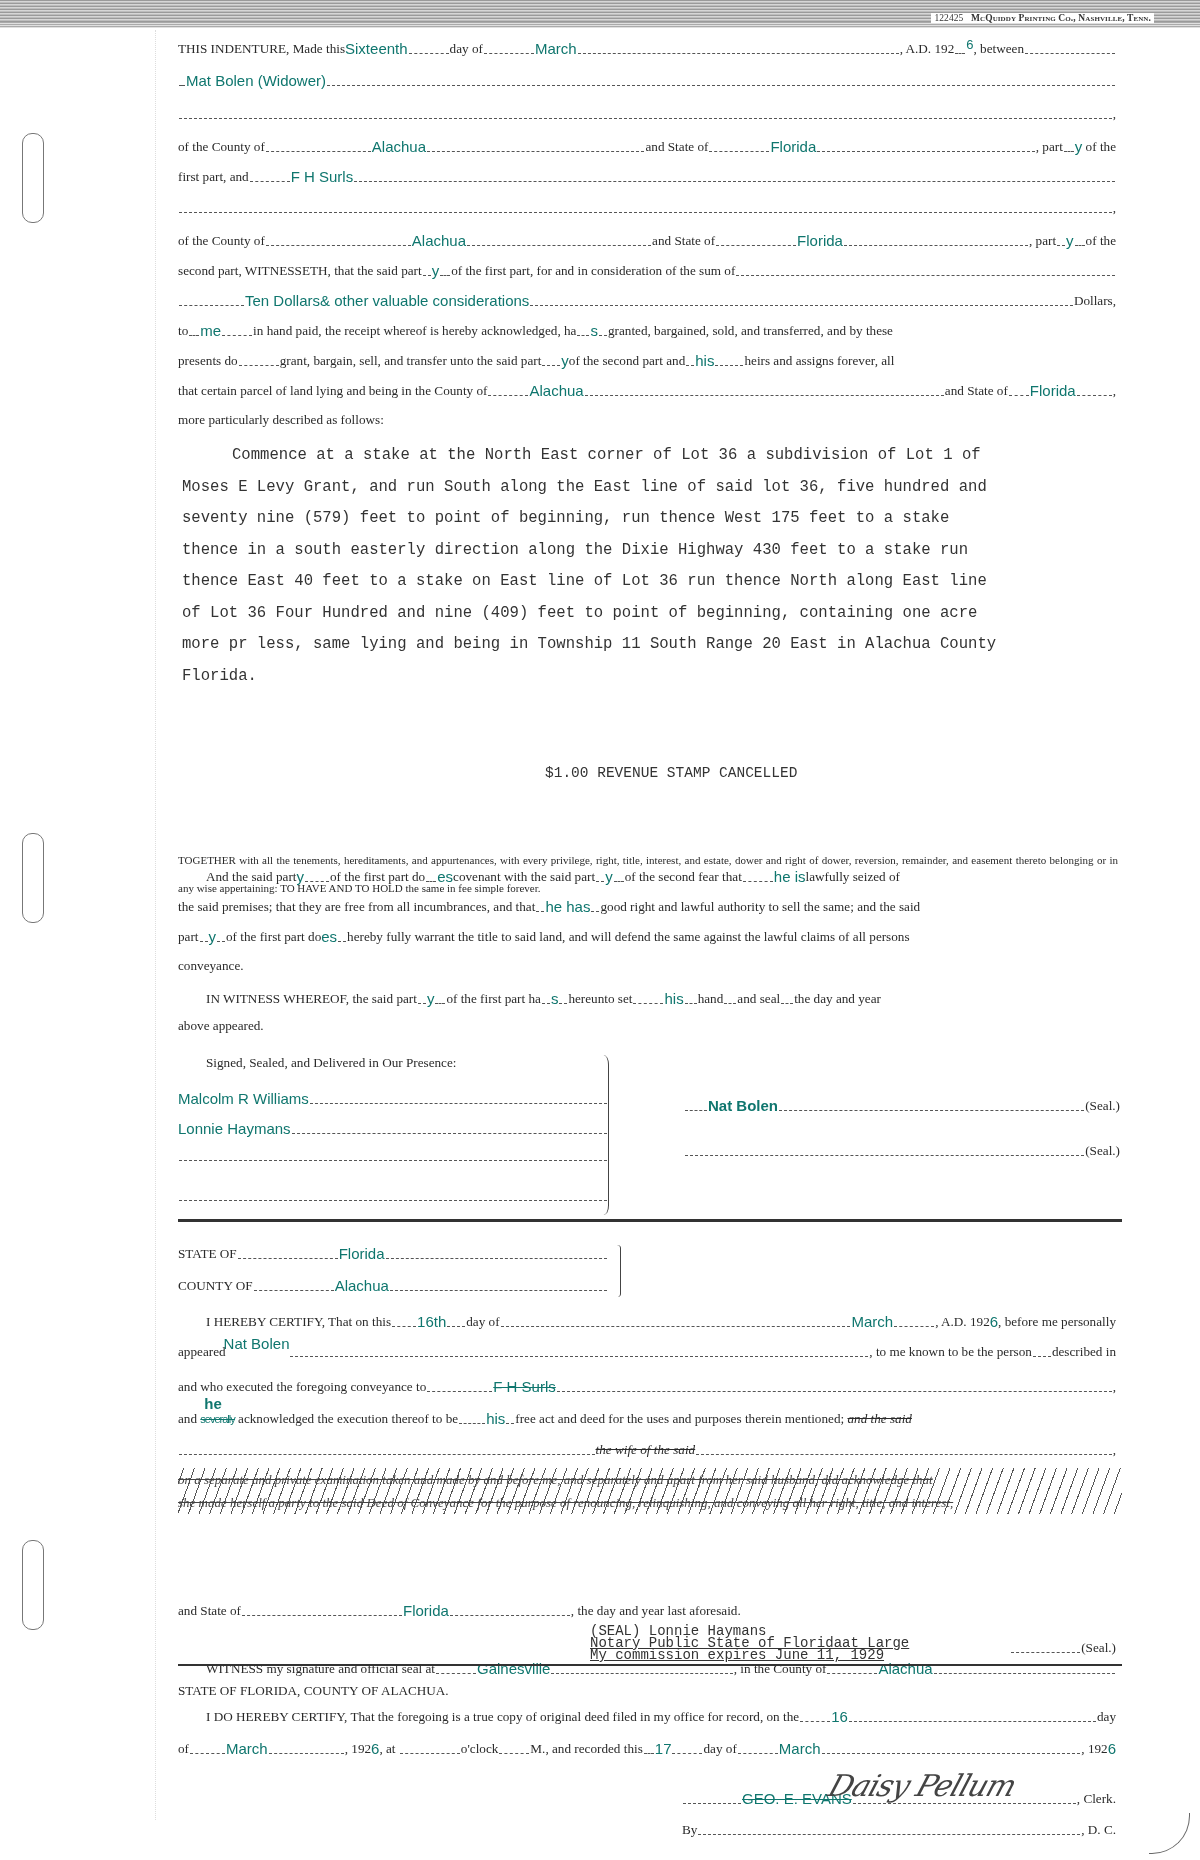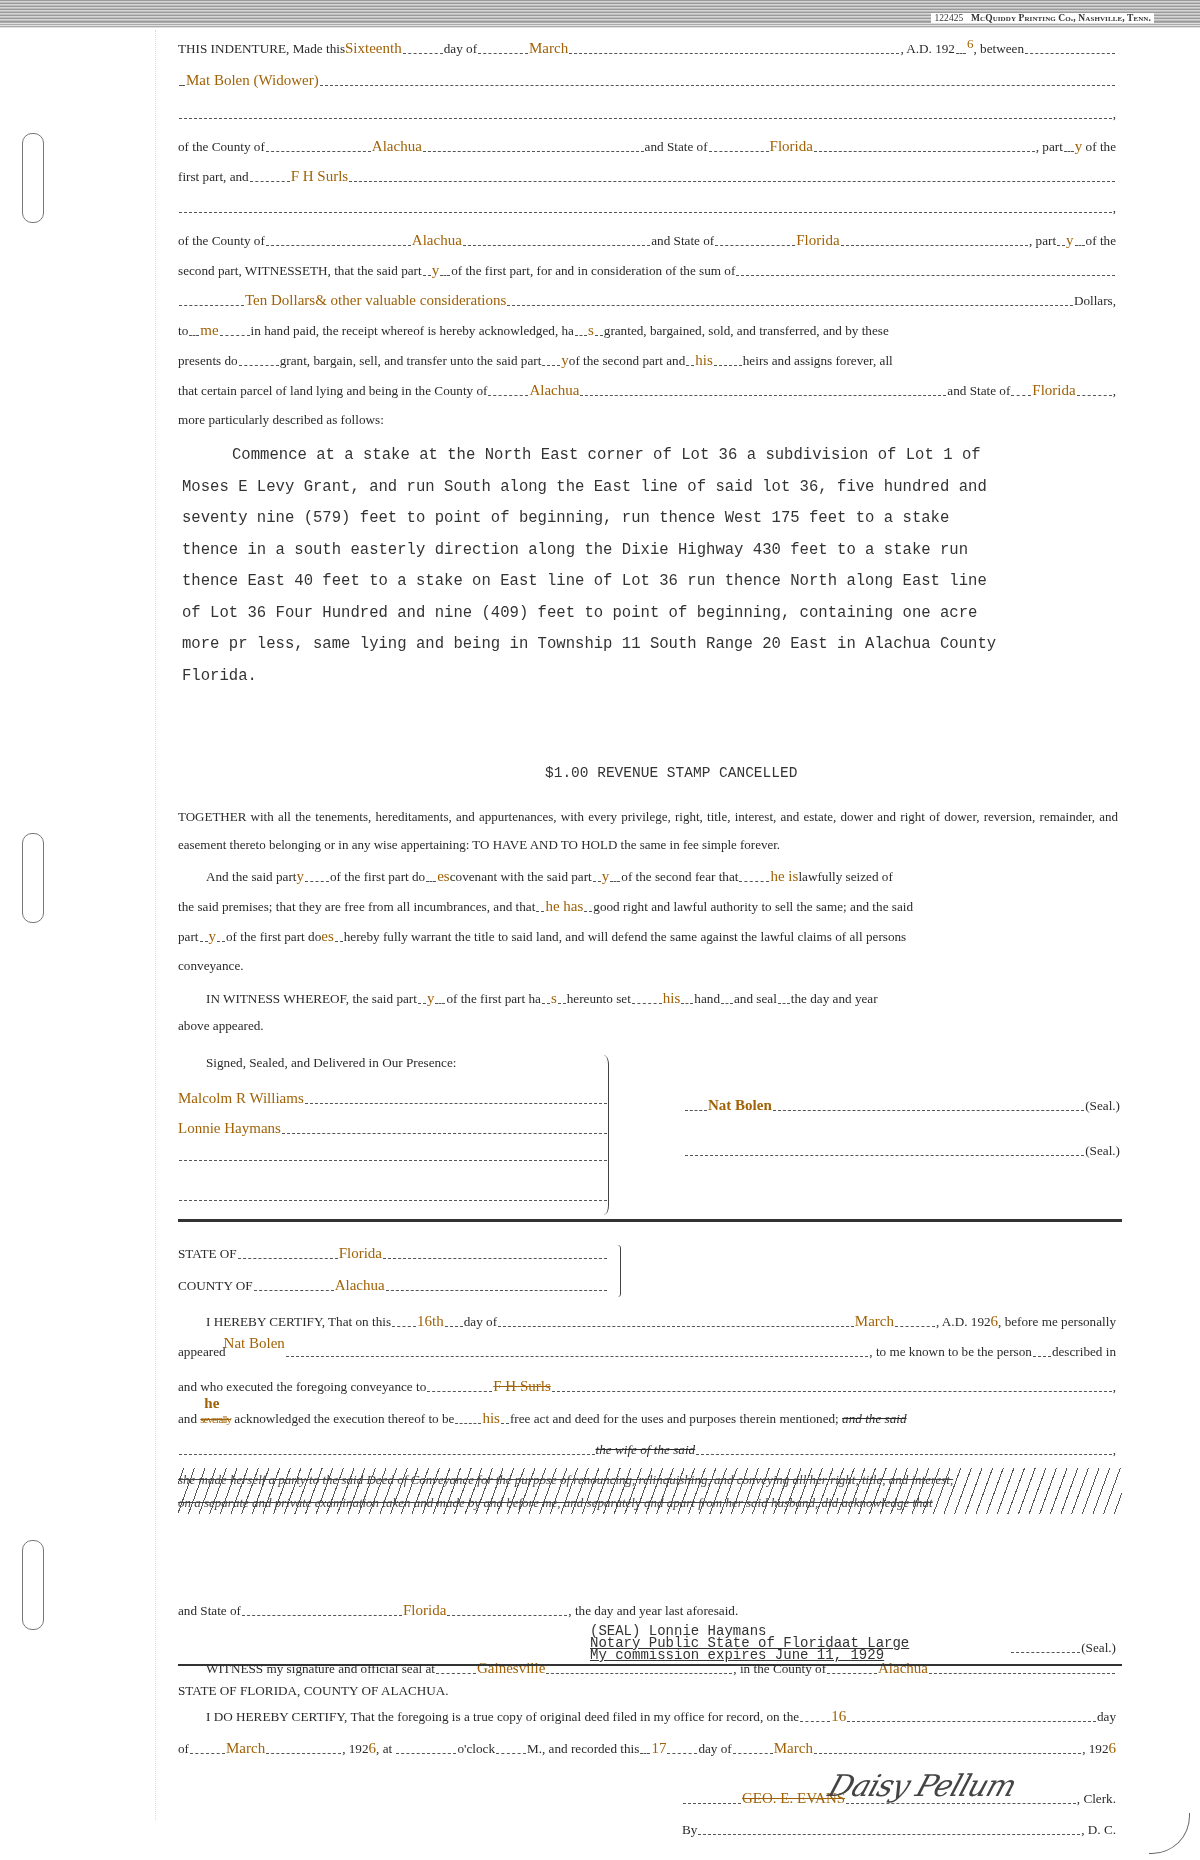--- a/index.html
+++ b/index.html
@@ -9,27 +9,27 @@
             background:repeating-linear-gradient(180deg,#9a9a9a 0 1px,#d6d6d6 1px 2px,#bdbdbd 2px 3px); }
   .topbar2 { position:absolute; left:0; top:22px; width:1200px; height:6px;
             background:repeating-linear-gradient(180deg,#aaa 0 1px,#e0e0e0 1px 2px); }
   .printer { position:absolute; right:46px; top:13px; font-size:9.5px; color:#333; letter-spacing:0.1px; background:#fff; padding:0 3px;}
   .printer .sc { font-variant:small-caps; font-weight:bold; }
   .punch { position:absolute; left:22px; width:20px; height:88px; border:1.3px solid #777; border-radius:10px; }
   .margin-dot { position:absolute; left:155px; top:30px; width:0; height:1790px; border-left:1px dotted #ddd; }
   .corner { position:absolute; right:10px; bottom:6px; width:40px; height:40px; border-right:1px solid #666; border-bottom:1px solid #666; border-bottom-right-radius:38px; }
 
   .line { position:absolute; left:178px; width:938px; font-size:13.2px; white-space:nowrap; display:flex; align-items:flex-end; }
-  .fill { font-family:Liberation Serif, serif; font-size:15px; color:#a16207; }
+  .fill { font-family:Liberation Sans, sans-serif; font-size:15px; color:#0f766e; }
   .dots { flex:1 1 auto; border-bottom:1.2px dashed #555; height:0; margin:0 1px 3px 1px; min-width:6px; }
   .dfix { display:inline-block; border-bottom:1.2px dashed #555; margin:0 1px 3px 1px; height:0; }
   .body-text { position:absolute; left:182px; width:930px; font-family:"Liberation Mono","DejaVu Sans Mono",monospace;
                font-size:15.6px; color:#333; line-height:31.5px; white-space:pre-line; }
   .stamp { position:absolute; left:545px; top:765px; font-family:"Liberation Mono",monospace; font-size:14.5px; color:#333; }
-  .para { position:absolute; left:178px; width:940px; font-size:13px; line-height:27.5px; text-align:justify; }
+  .para { position:absolute; left:178px; width:940px; font-size:11px; line-height:27.5px; text-align:justify;margin-top:44px; }
   .brace { position:absolute; border-right:1.4px solid #444; border-radius:0 50% 50% 0 / 0 6% 6% 0; }
   .thick { position:absolute; left:178px; width:944px; height:3px; background:#333; }
   .struck { position:absolute; left:178px; width:944px; font-size:13px; line-height:23px; color:#444; font-style:italic;
             background:repeating-linear-gradient(110deg, transparent 0 5px, #555 5px 6px, transparent 6px 10px); -webkit-background-clip:border-box; }
   .notary { position:absolute; left:590px; font-family:"Liberation Mono",monospace; font-size:14px; line-height:12px; color:#333; white-space:nowrap; }
   .sig { position:absolute; left:830px; top:1768px; font-family:"DejaVu Serif", serif; font-style:italic; font-size:30px; color:#444; transform:skewX(-18deg); letter-spacing:-1px; }
 </style>
 </head>
 <body>
 
@@ -312,22 +312,22 @@
   <span class="dfix" style="width:8px"></span>
   <span>free act and deed for the uses and purposes therein mentioned;</span>&nbsp;
   <span style="text-decoration:line-through;font-style:italic">and the said</span>
 </div>
 <div class="line" style="top:1442px">
   <span class="dots"></span>
   <span style="text-decoration:line-through;font-style:italic">the wife of the said</span>
   <span class="dots"></span>,
 </div>
 <div class="struck" style="top:1468px">
+  <div style="text-decoration:line-through;white-space:nowrap;overflow:hidden">on a separate and private examination taken and made by and before me, and separately and apart from her said husband, did acknowledge that</div>
   <div style="text-decoration:line-through;white-space:nowrap;overflow:hidden">she made herself a party to the said Deed of Conveyance for the purpose of renouncing, relinquishing, and conveying all her right, title, and interest,</div>
-  <div style="text-decoration:line-through;white-space:nowrap;overflow:hidden">on a separate and private examination taken and made by and before me, and separately and apart from her said husband, did acknowledge that</div>
 </div>
 
 <div class="line" style="top:1660px;left:206px;width:910px">
   <span>WITNESS my signature and official seal at</span>
   <span class="dfix" style="width:40px"></span>
   <span class="fill">Gainesville</span>
   <span class="dots"></span>
   <span>, in the County of</span>
   <span class="dfix" style="width:50px"></span>
   <span class="fill">Alachua</span>

